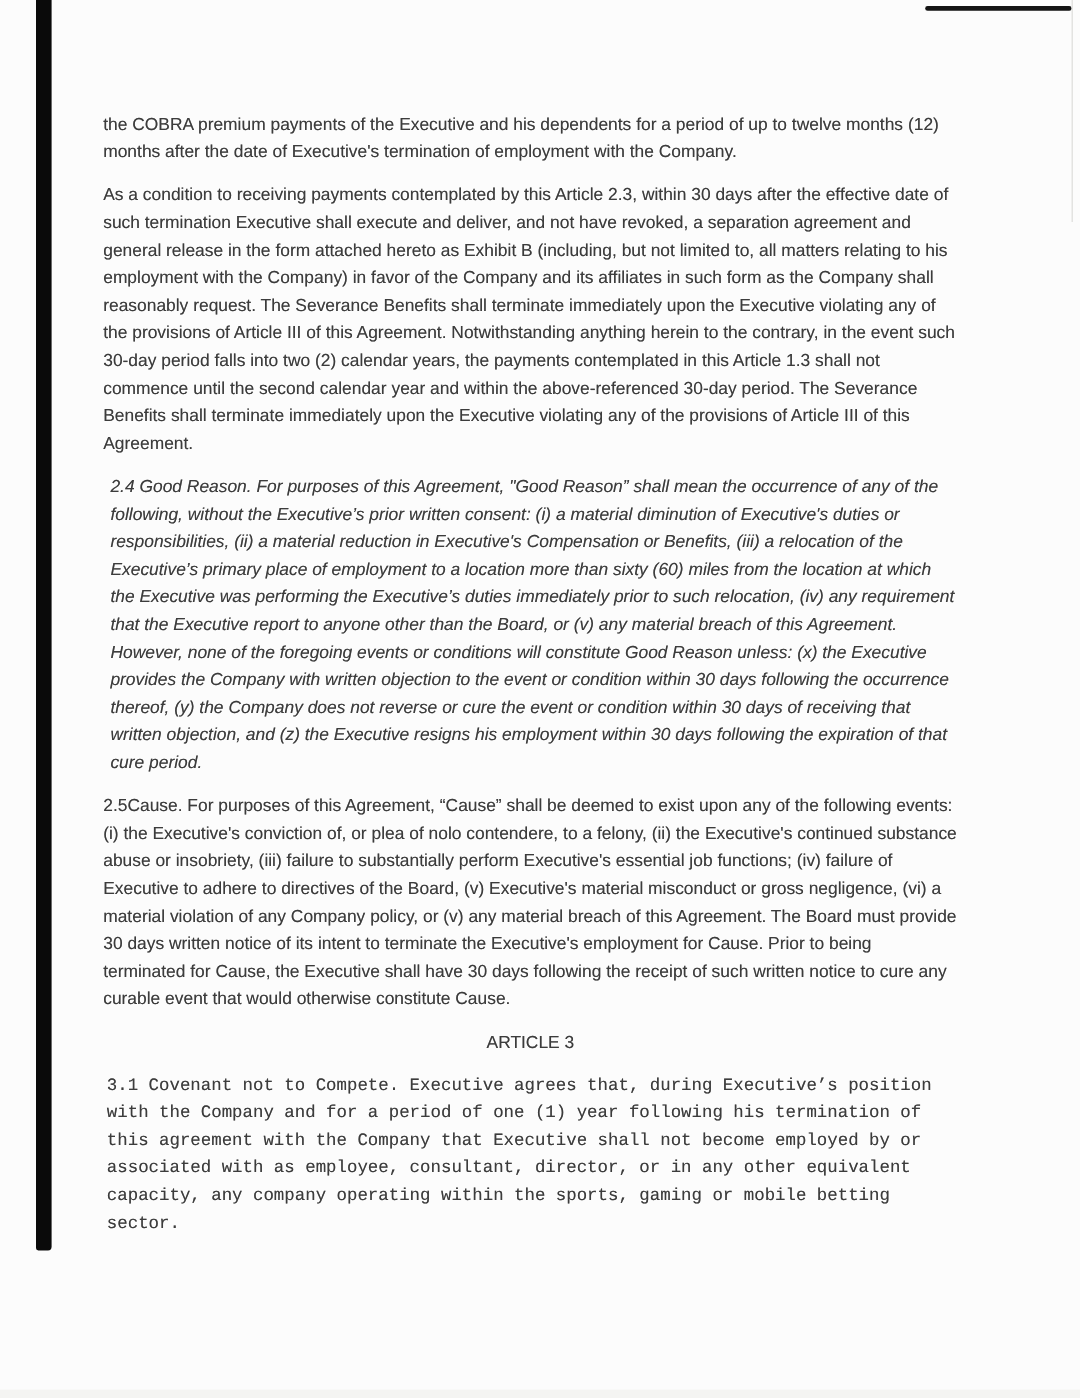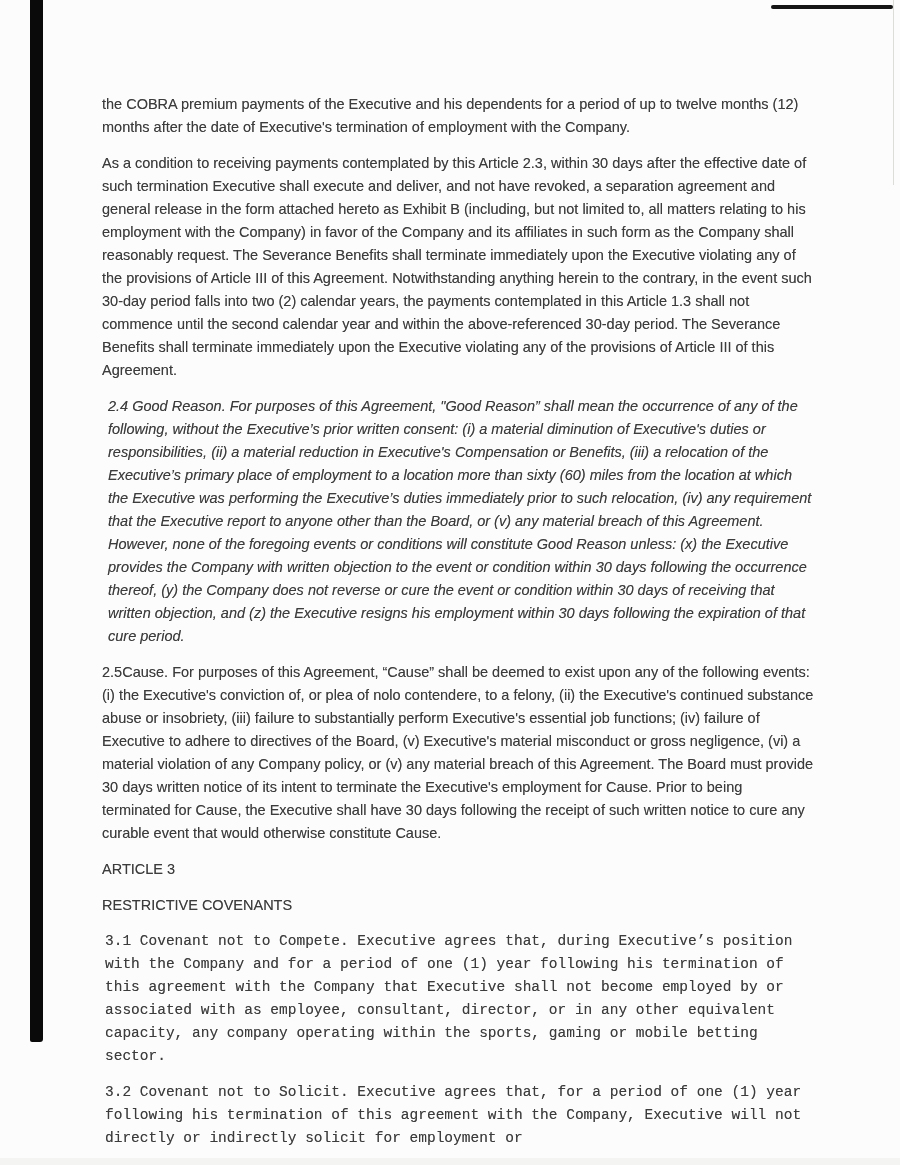--- a/index.html
+++ b/index.html
@@ -46,33 +46,34 @@
     position: absolute;
     left: 0;
     bottom: 0;
     width: 900px;
     height: 7px;
     background: #f4f4f2;
   }
   
   .content {
     position: absolute;
-    left: 102px;
+    left: 86px;
     top: 93px;
     width: 712px;
     color: #3c3c3c;
     font-size: 14.5px;
     line-height: 23px;
     text-shadow: 0 0 0.5px rgba(70,70,70,0.55);
   }
   .doc-paragraph {
     margin: 0 0 13px 0;
   }
   .doc-heading {
     margin: 0 0 13px 0;
+    text-align: center;
   }
   .indent-sm { padding-left: 6px; font-style: italic; }
   .indent-xs { padding-left: 3px; font-family: Liberation Mono, monospace; }
 </style>
 </head>
 <body>
 
 <div class="page">
 
   <div class="scan-bar-left"></div>
@@ -84,20 +85,18 @@
     <p class="doc-paragraph">the COBRA premium payments of the Executive and his dependents for a period of up to twelve months (12) months after the date of Executive's termination of employment with the Company.</p>
 
     <p class="doc-paragraph">As a condition to receiving payments contemplated by this Article 2.3, within 30 days after the effective date of such termination Executive shall execute and deliver, and not have revoked, a separation agreement and general release in the form attached hereto as Exhibit B (including, but not limited to, all matters relating to his employment with the Company) in favor of the Company and its affiliates in such form as the Company shall reasonably request. The Severance Benefits shall terminate immediately upon the Executive violating any of the provisions of Article III of this Agreement. Notwithstanding anything herein to the contrary, in the event such 30-day period falls into two (2) calendar years, the payments contemplated in this Article 1.3 shall not commence until the second calendar year and within the above-referenced 30-day period. The Severance Benefits shall terminate immediately upon the Executive violating any of the provisions of Article III of this Agreement.</p>
 
     <p class="doc-paragraph indent-sm">2.4 Good Reason. For purposes of this Agreement, "Good Reason” shall mean the occurrence of any of the following, without the Executive’s prior written consent: (i) a material diminution of Executive's duties or responsibilities, (ii) a material reduction in Executive's Compensation or Benefits, (iii) a relocation of the Executive’s primary place of employment to a location more than sixty (60) miles from the location at which the Executive was performing the Executive’s duties immediately prior to such relocation, (iv) any requirement that the Executive report to anyone other than the Board, or (v) any material breach of this Agreement. However, none of the foregoing events or conditions will constitute Good Reason unless: (x) the Executive provides the Company with written objection to the event or condition within 30 days following the occurrence thereof, (y) the Company does not reverse or cure the event or condition within 30 days of receiving that written objection, and (z) the Executive resigns his employment within 30 days following the expiration of that cure period.</p>
 
     <p class="doc-paragraph">2.5Cause. For purposes of this Agreement, “Cause” shall be deemed to exist upon any of the following events: (i) the Executive's conviction of, or plea of nolo contendere, to a felony, (ii) the Executive's continued substance abuse or insobriety, (iii) failure to substantially perform Executive's essential job functions; (iv) failure of Executive to adhere to directives of the Board, (v) Executive's material misconduct or gross negligence, (vi) a material violation of any Company policy, or (v) any material breach of this Agreement. The Board must provide 30 days written notice of its intent to terminate the Executive's employment for Cause. Prior to being terminated for Cause, the Executive shall have 30 days following the receipt of such written notice to cure any curable event that would otherwise constitute Cause.</p>
 
     <p class="doc-heading">ARTICLE 3</p>
 
-    <p class="doc-heading">RESTRICTIVE COVENANTS</p>
 
     <p class="doc-paragraph indent-xs">3.1 Covenant not to Compete. Executive agrees that, during Executive’s position with the Company and for a period of one (1) year following his termination of this agreement with the Company that Executive shall not become employed by or associated with as employee, consultant, director, or in any other equivalent capacity, any company operating within the sports, gaming or mobile betting sector.</p>
 
-    <p class="doc-paragraph indent-xs">3.2 Covenant not to Solicit. Executive agrees that, for a period of one (1) year following his termination of this agreement with the Company, Executive will not directly or indirectly solicit for employment or</p>
   </div>
 
 </div>
 
 </body></html>

